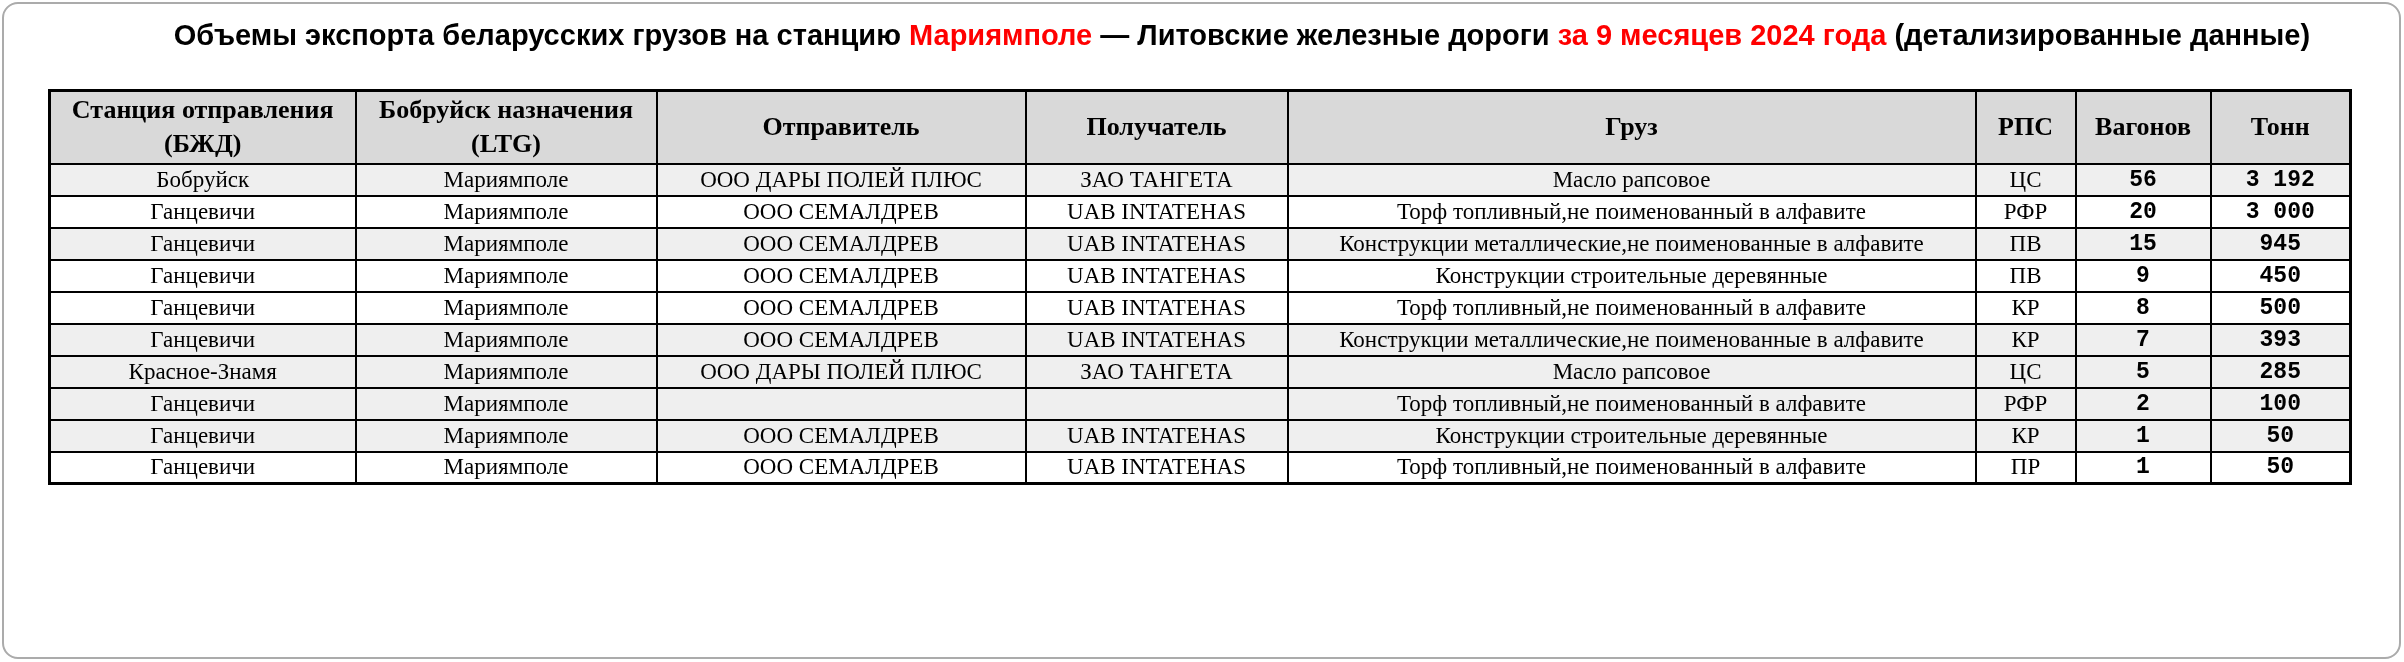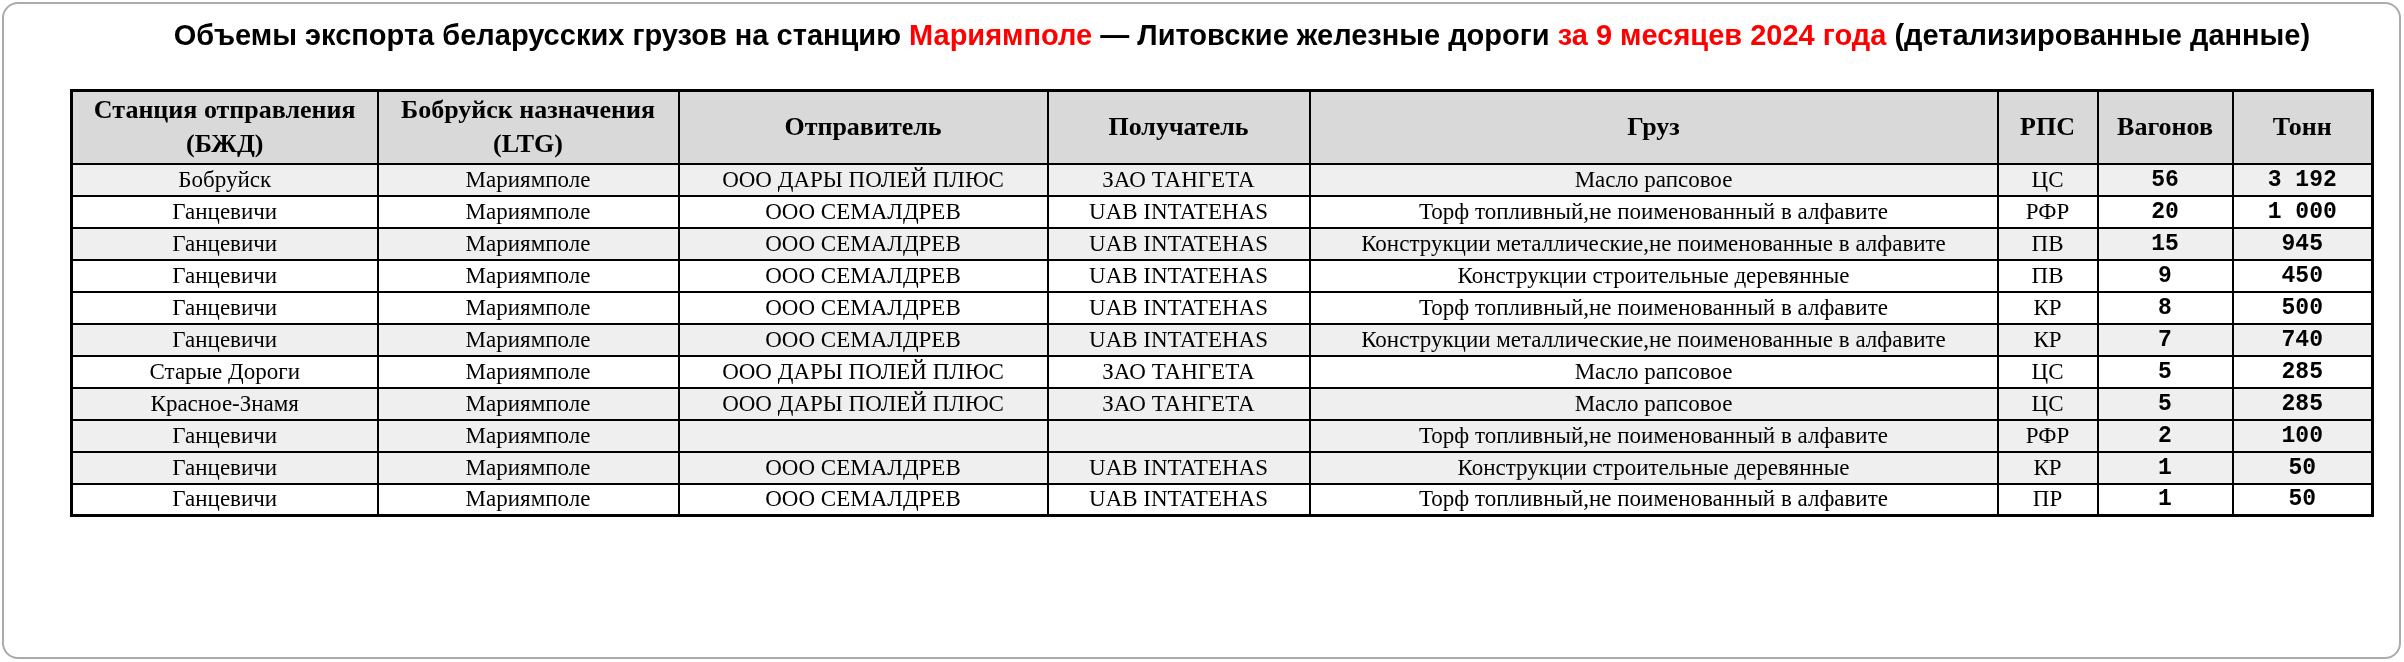--- a/index.html
+++ b/index.html
@@ -22,21 +22,21 @@
     text-align: center;
     font-family: "Liberation Sans", sans-serif;
     font-weight: bold;
     font-size: 29px;
     color: #000;
     white-space: pre-wrap;
     margin-left: 40px;
   }
   .title .accent { color: var(--accent, #ff0000); }
   table.data {
-    position: absolute; left: 70px; top: 89px;
+    position: absolute; left: 48px; top: 89px;
     width: 2301px;
     border-collapse: collapse;
     table-layout: fixed;
     border: 3px solid var(--border, #000);
   }
   table.data th, table.data td {
     border: 2px solid var(--border, #000);
     text-align: center;
     vertical-align: middle;
   }
@@ -103,21 +103,21 @@
         <td class="num">3 192</td>
       </tr>
       <tr>
         <td>Ганцевичи</td>
         <td>Мариямполе</td>
         <td>ООО СЕМАЛДРЕВ</td>
         <td>UAB INTATEHAS</td>
         <td>Торф топливный,не поименованный в алфавите</td>
         <td>РФР</td>
         <td class="num">20</td>
-        <td class="num">1 000</td>
+        <td class="num">3 000</td>
       </tr>
       <tr class="stripe">
         <td>Ганцевичи</td>
         <td>Мариямполе</td>
         <td>ООО СЕМАЛДРЕВ</td>
         <td>UAB INTATEHAS</td>
         <td>Конструкции металлические,не поименованные в алфавите</td>
         <td>ПВ</td>
         <td class="num">15</td>
         <td class="num">945</td>
@@ -143,31 +143,21 @@
         <td class="num">500</td>
       </tr>
       <tr class="stripe">
         <td>Ганцевичи</td>
         <td>Мариямполе</td>
         <td>ООО СЕМАЛДРЕВ</td>
         <td>UAB INTATEHAS</td>
         <td>Конструкции металлические,не поименованные в алфавите</td>
         <td>КР</td>
         <td class="num">7</td>
-        <td class="num">740</td>
-      </tr>
-      <tr>
-        <td>Старые Дороги</td>
-        <td>Мариямполе</td>
-        <td>ООО ДАРЫ ПОЛЕЙ ПЛЮС</td>
-        <td>ЗАО ТАНГЕТА</td>
-        <td>Масло рапсовое</td>
-        <td>ЦС</td>
-        <td class="num">5</td>
-        <td class="num">285</td>
+        <td class="num">393</td>
       </tr>
       <tr class="stripe">
         <td>Красное-Знамя</td>
         <td>Мариямполе</td>
         <td>ООО ДАРЫ ПОЛЕЙ ПЛЮС</td>
         <td>ЗАО ТАНГЕТА</td>
         <td>Масло рапсовое</td>
         <td>ЦС</td>
         <td class="num">5</td>
         <td class="num">285</td>

